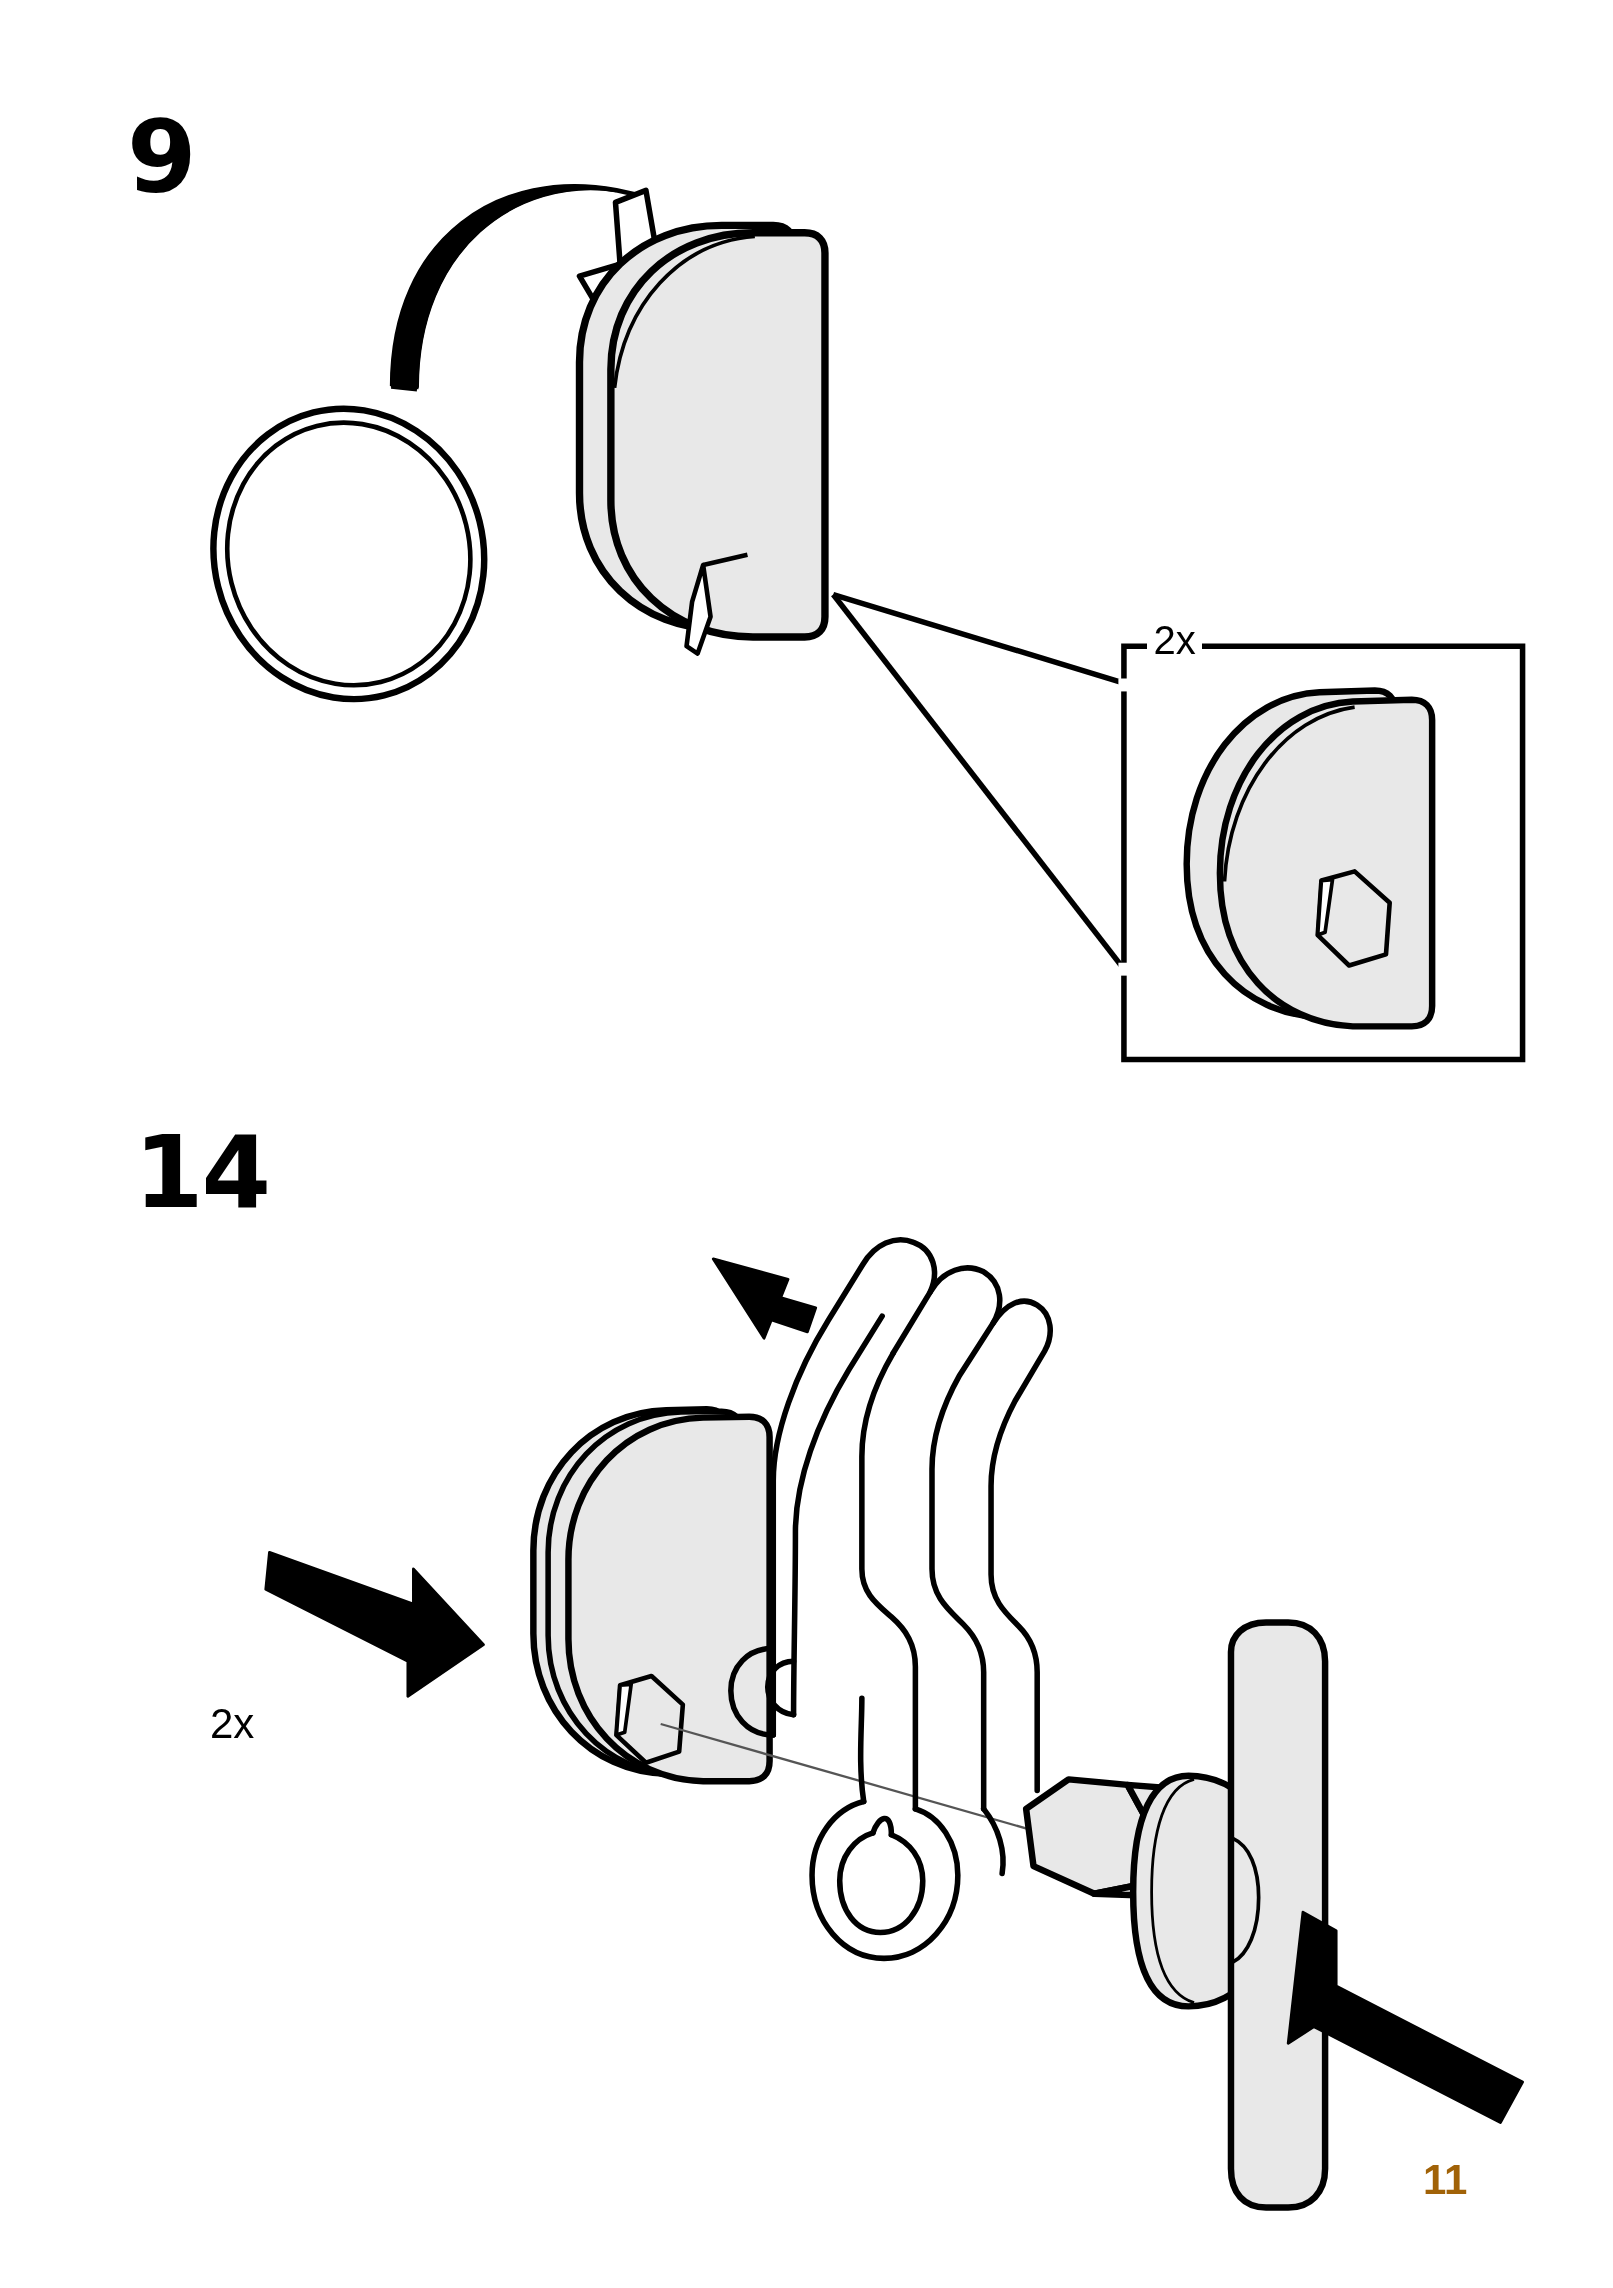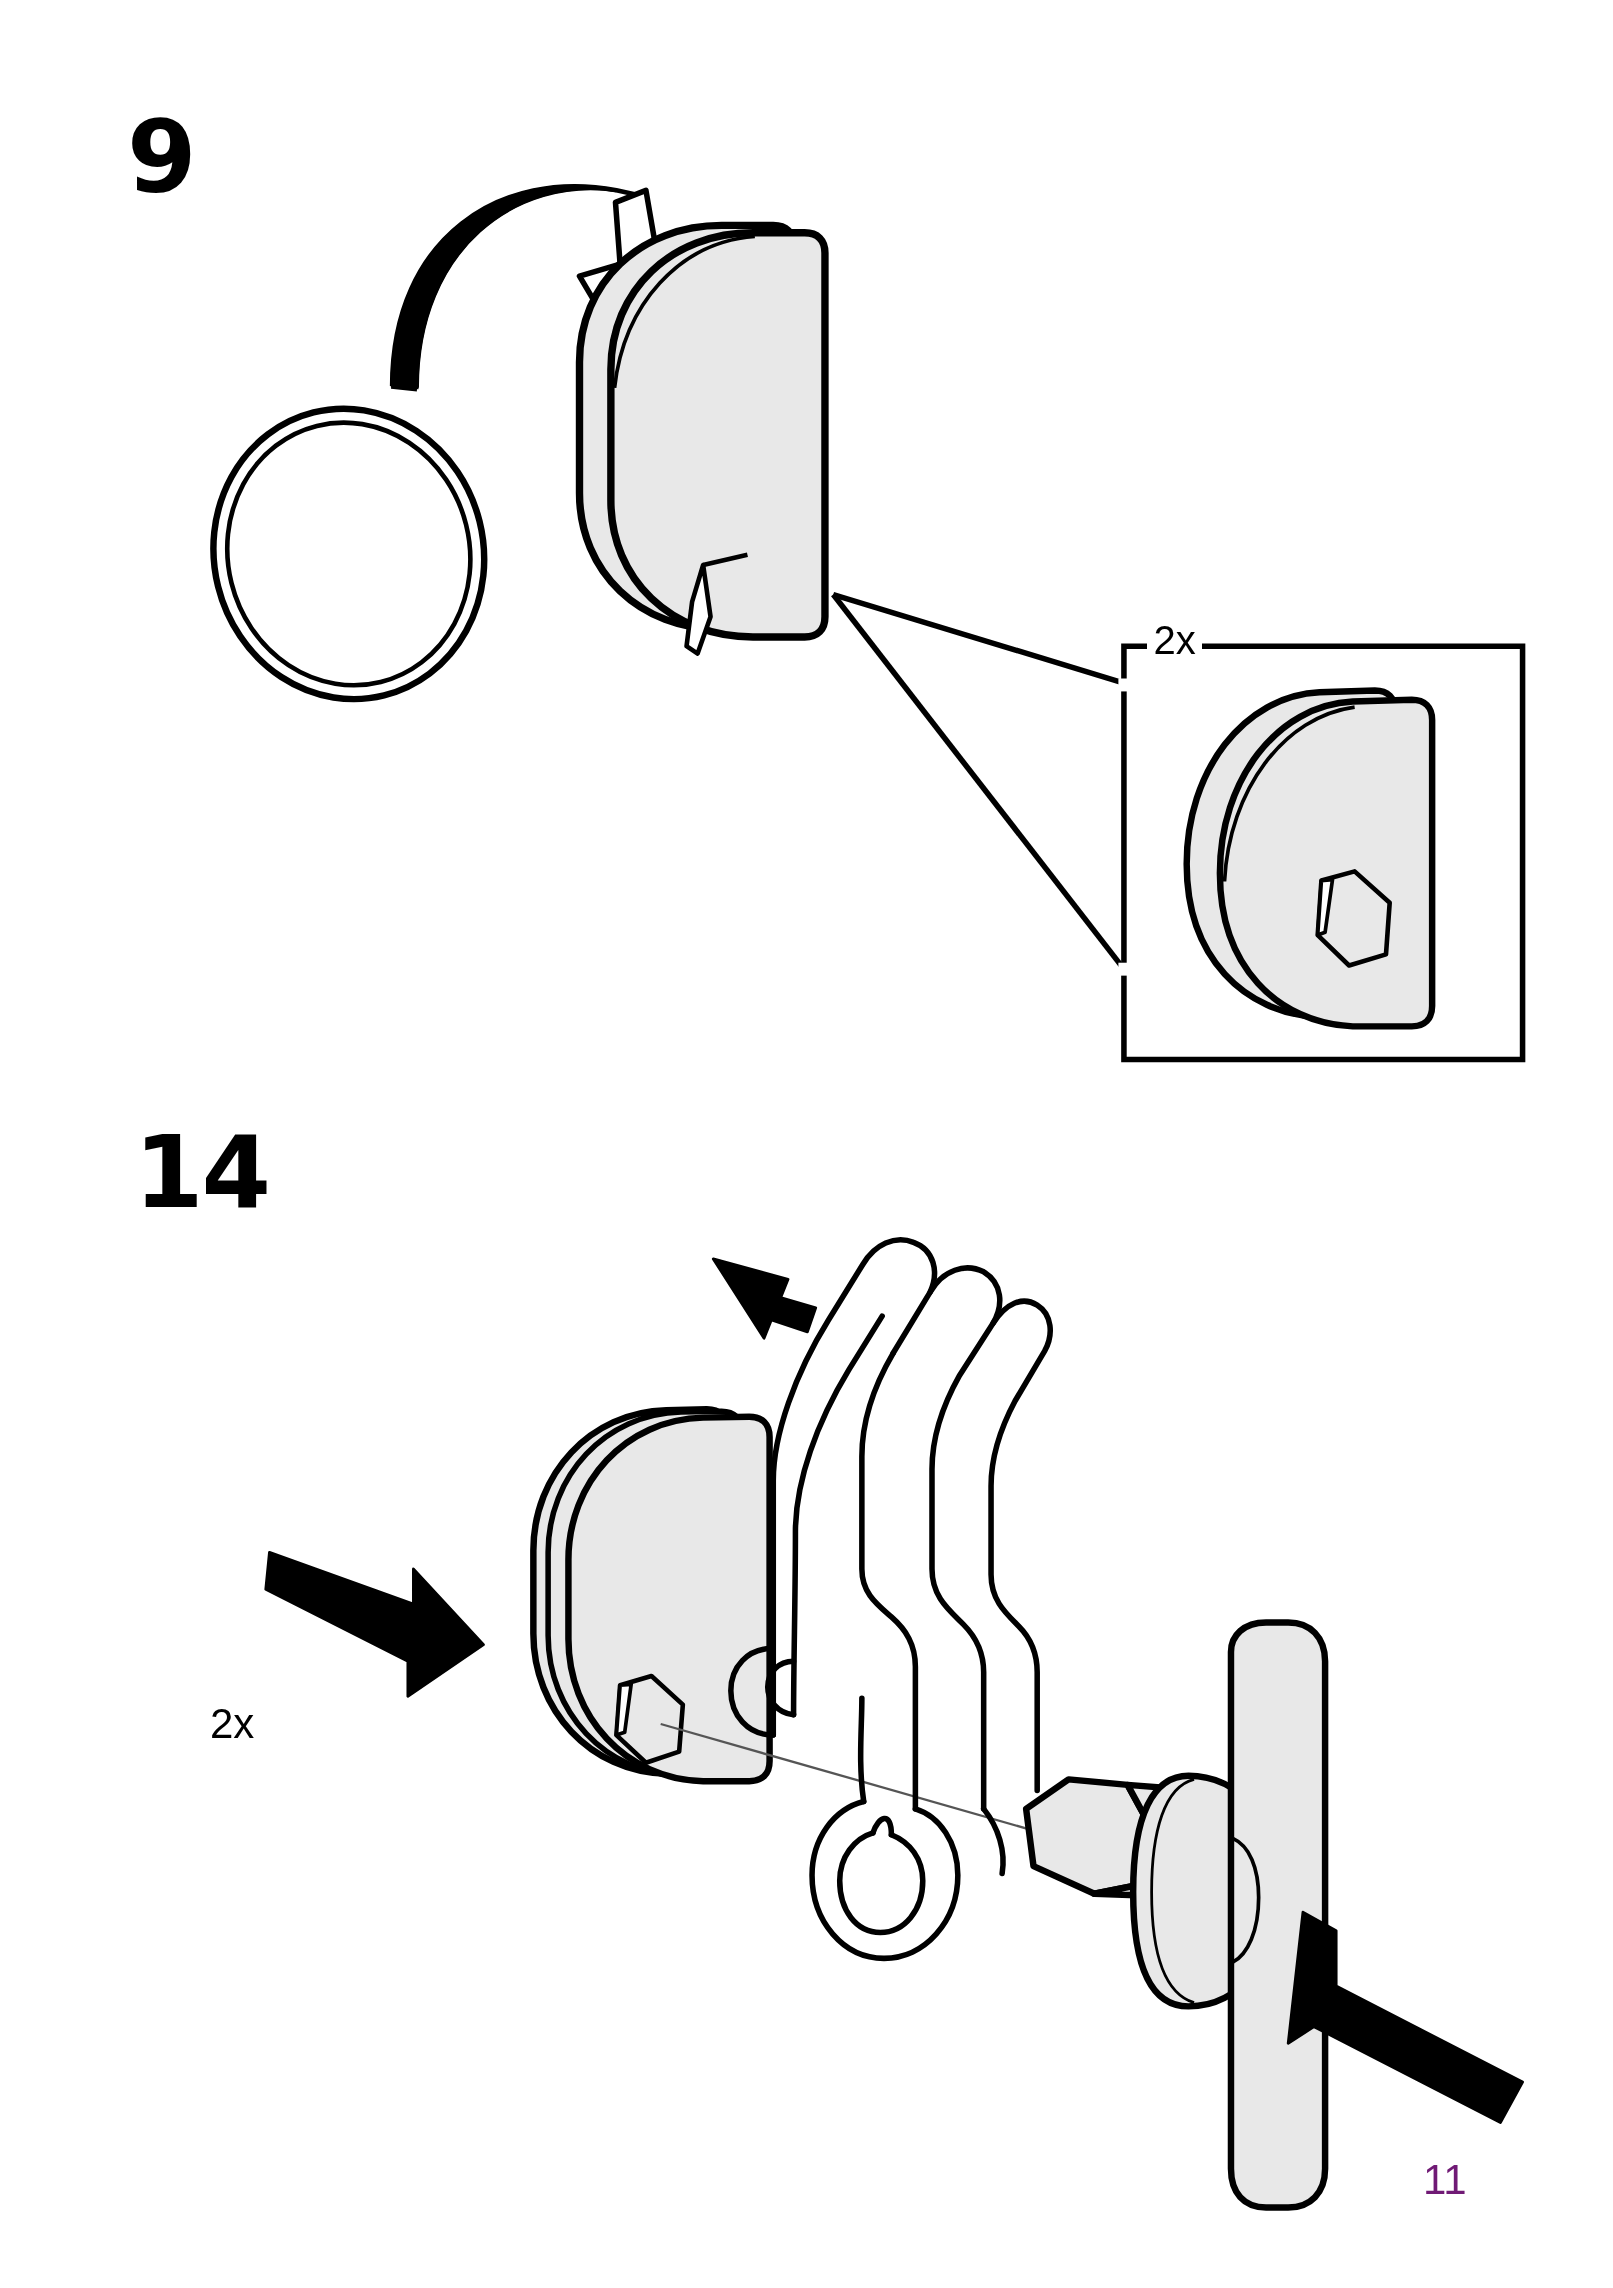--- a/index.html
+++ b/index.html
@@ -64,22 +64,22 @@
     top: 1703px;
     font-size: 42px;
   }
 
   
   #page-number {
     position: absolute;
     left: 1423px;
     top: 2156px;
     font-size: 42px;
-    font-weight: 400;
-    color: #701a75;
+    font-weight: 700;
+    color: #a16207;
     user-select: none;
   }
 
   
   .art {
     position: absolute;
     left: 0;
     top: 0;
     width: 1613px;
     height: 2289px;

